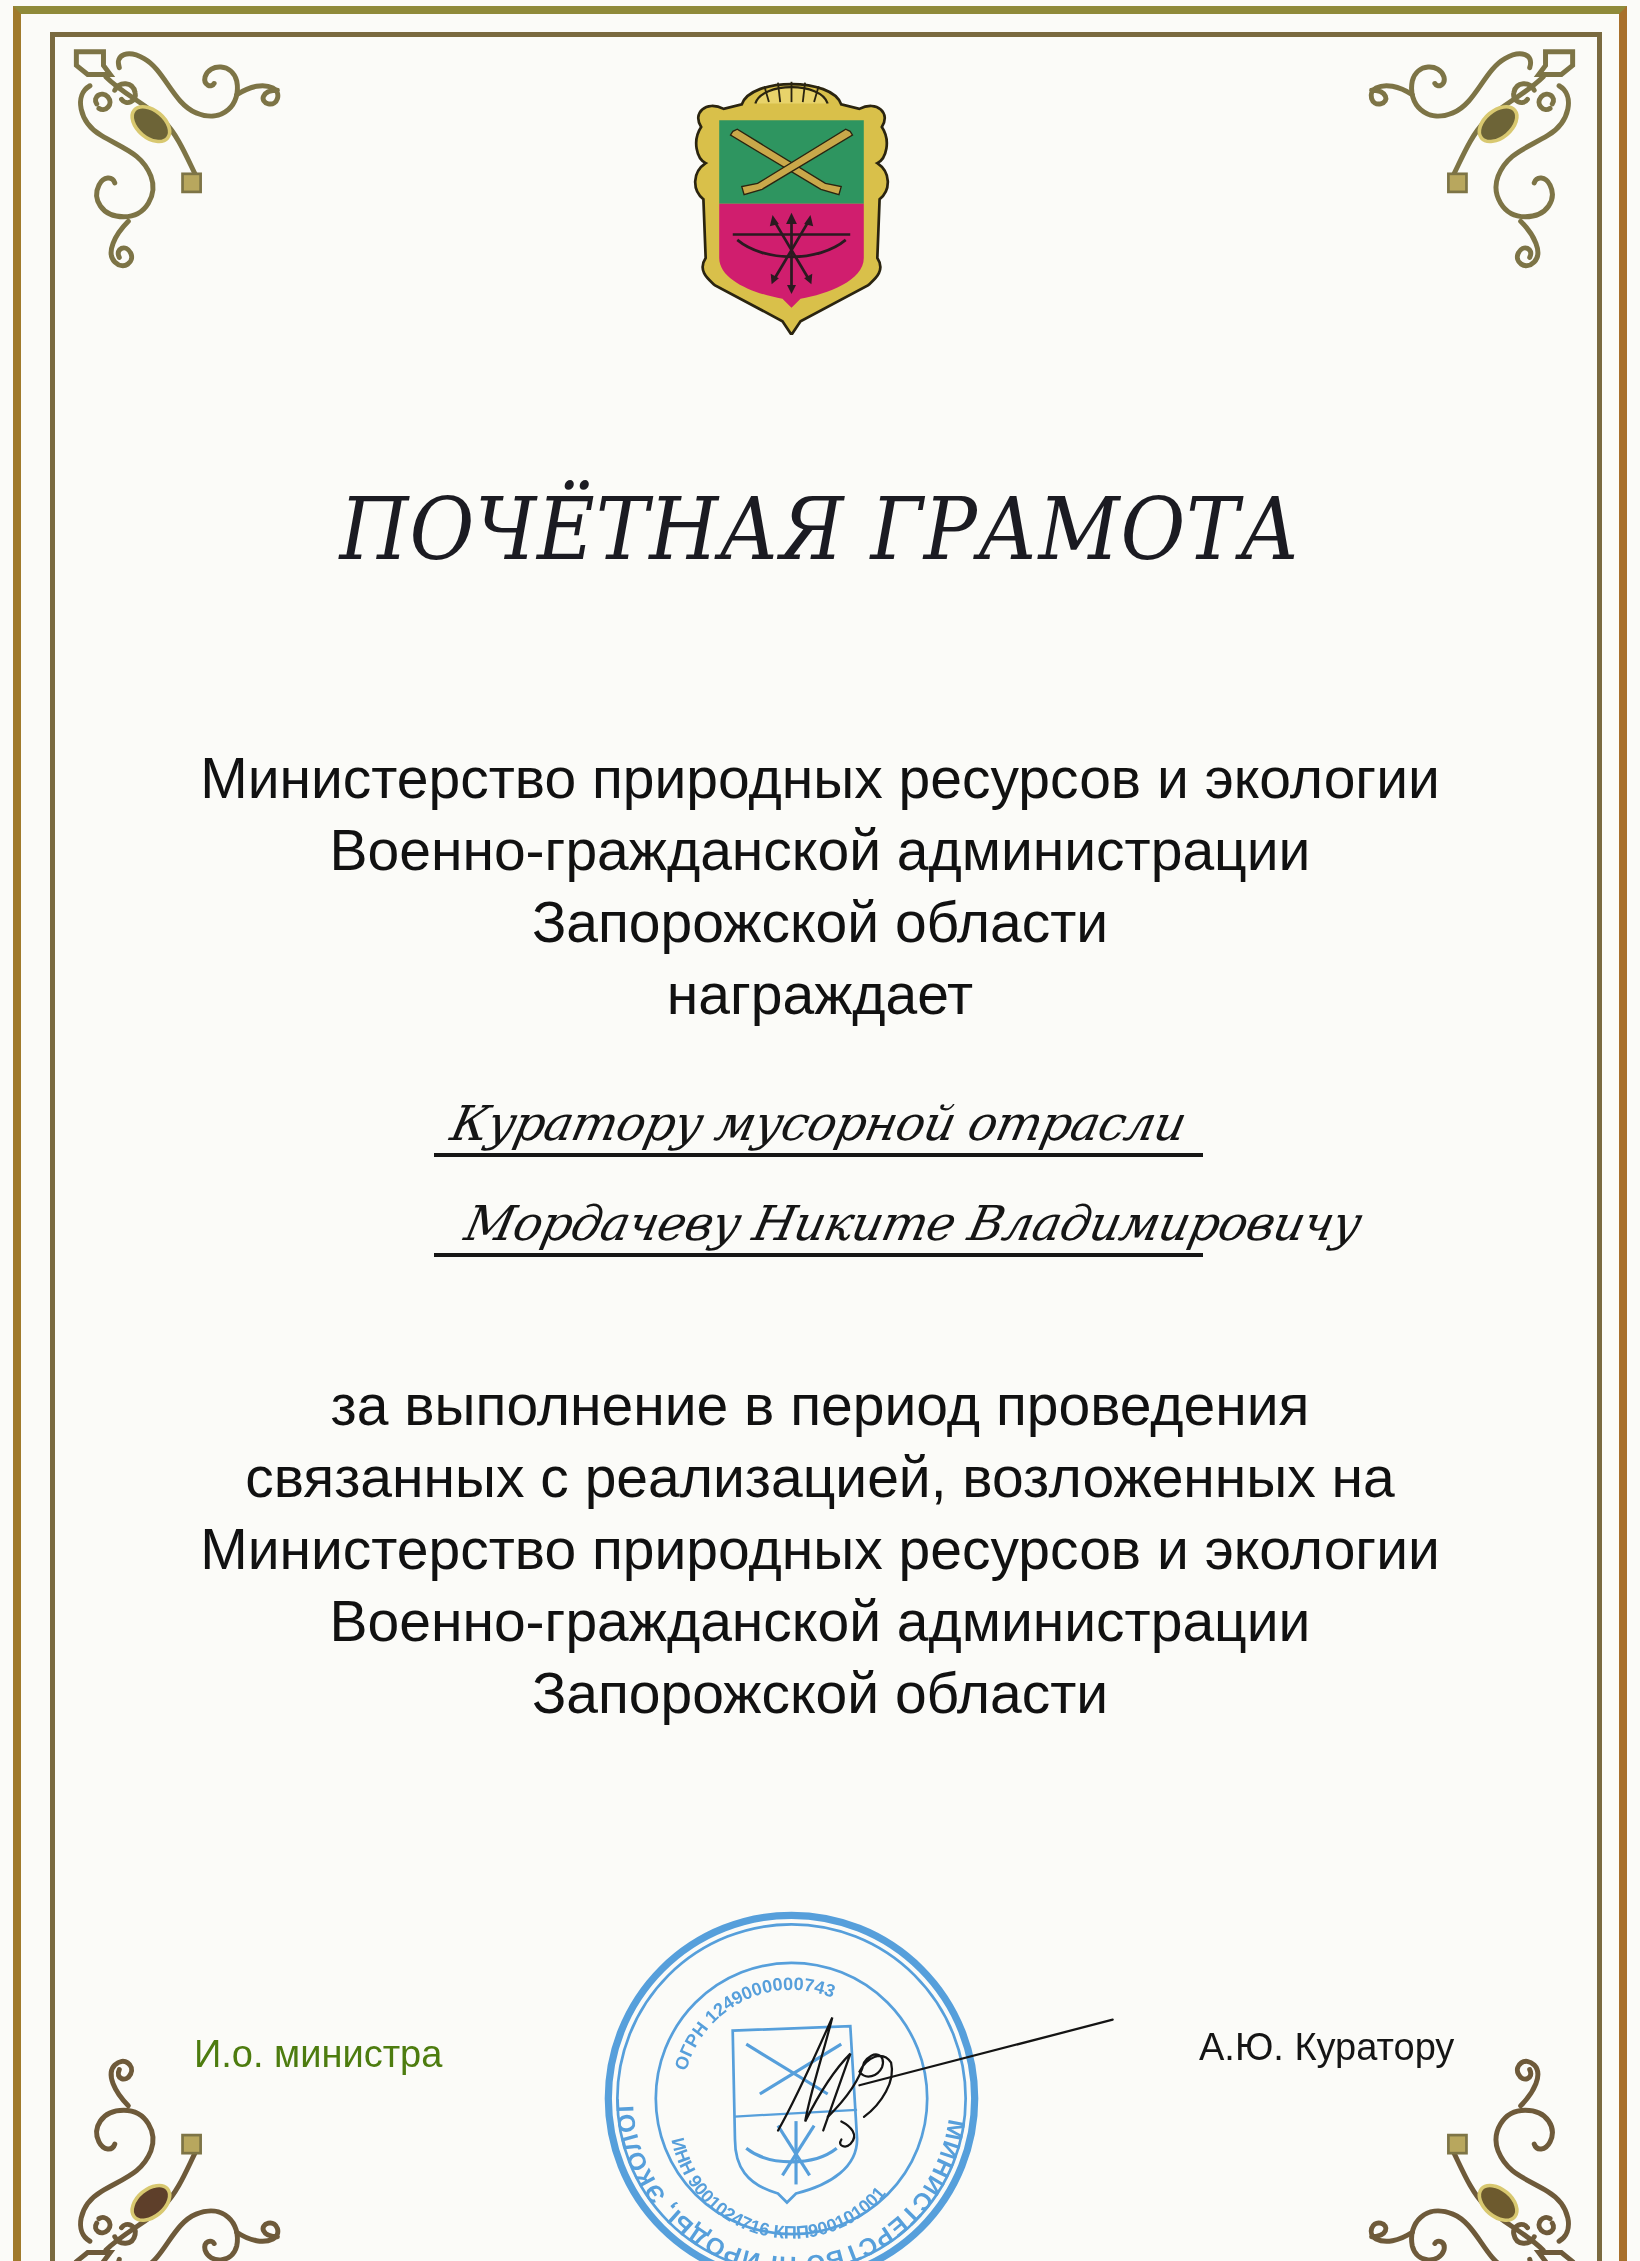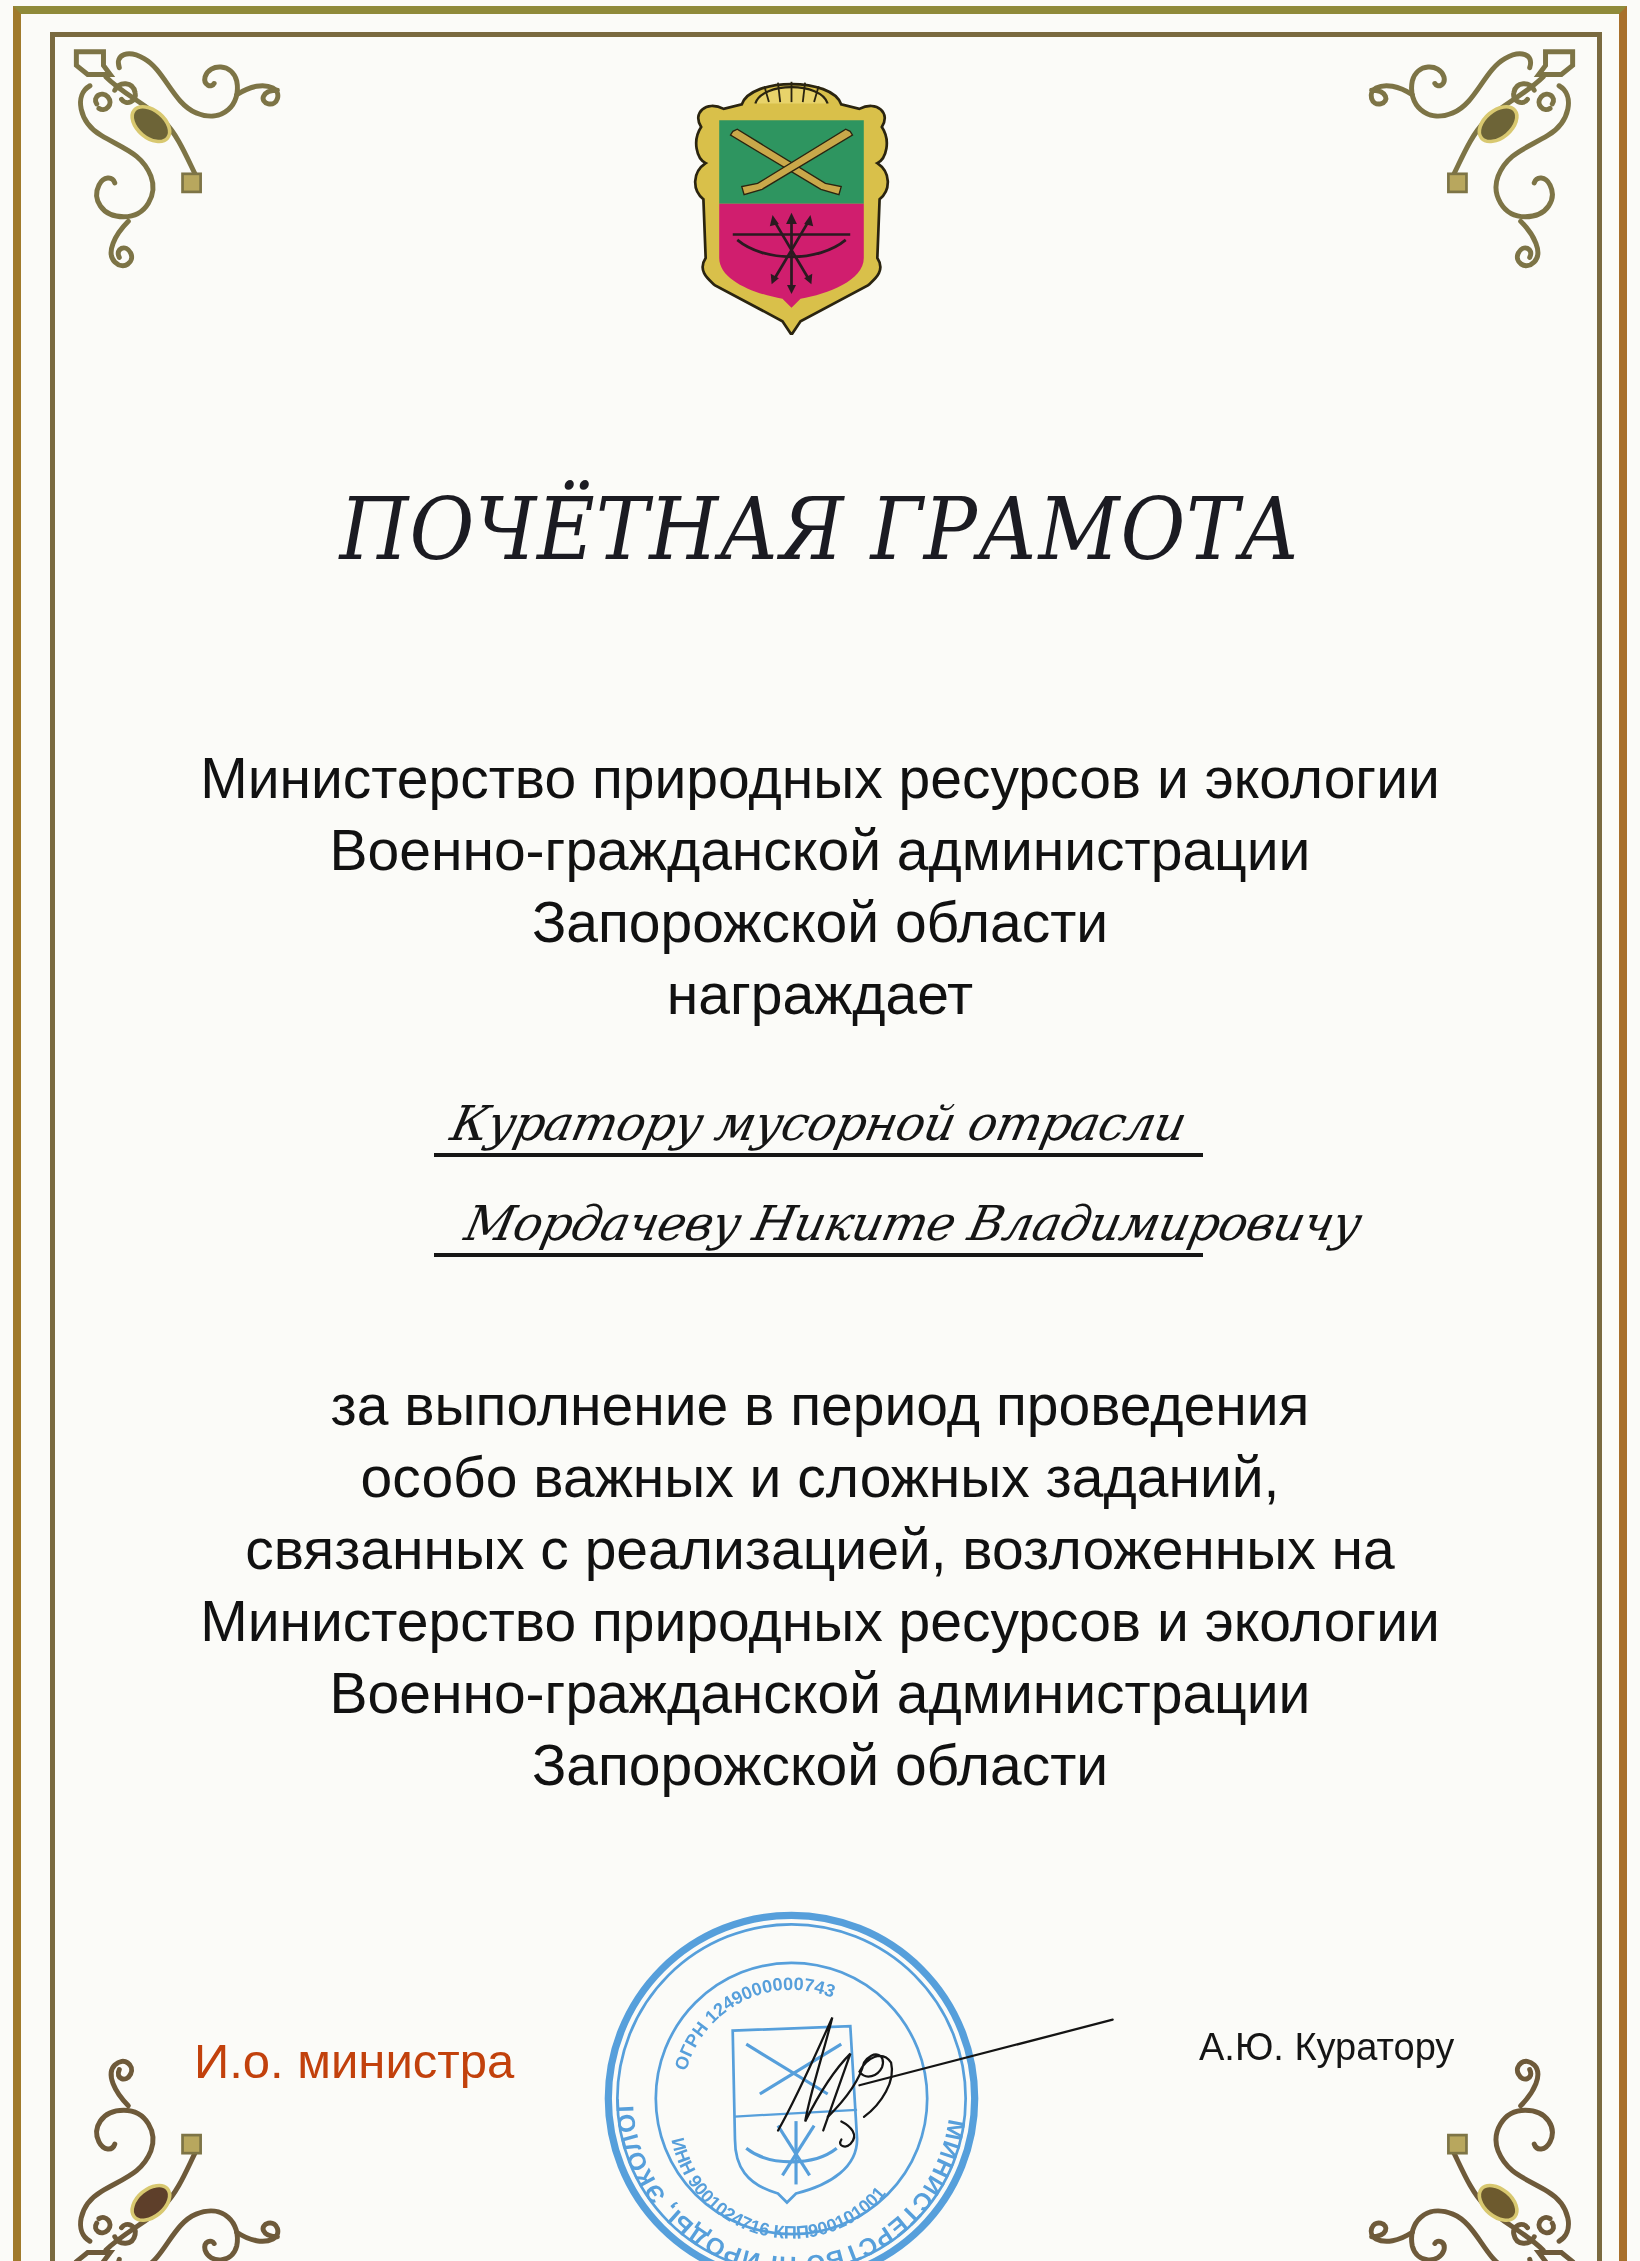--- a/index.html
+++ b/index.html
@@ -24,21 +24,21 @@
   .issuer { top:742px; }
   .issuer .awards { margin-top:0px; }
   .hand { position:absolute; left:434px; width:769px; font-family:"DejaVu Serif", serif; font-style:italic;
     font-size:48px; color:#151515; white-space:nowrap; }
   .hand .txt { position:absolute; left:18px; bottom:6.3px; letter-spacing:-0.9px; transform:skewX(-12deg); }
   .hand .rule { position:absolute; left:0; right:0; bottom:0; height:4.1px; background:#161616; }
   .hand1 { top:1085px; height:72px; }
   .hand2 { top:1185px; height:72px; }
   .hand2 .txt { left:32px; }
   .body-text { top:1361px;margin-top:8px; }
-  .sig-left { position:absolute; left:194px; top:2033px; font-family:"Liberation Sans", sans-serif; font-size:49px; color:#c2410c; }
+  .sig-left { position:absolute; left:194px; top:2033px; font-family:"Liberation Sans", sans-serif; font-size:38px; color:#4d7c0f; }
   .sig-right { position:absolute; left:1199px; top:2026px; font-family:"Liberation Sans", sans-serif; font-size:38px; color:#151515; }
   .stamp { position:absolute; left:597px; top:1904px; width:389px; height:389px; }
   .signature { position:absolute; left:769px; top:1981px; width:407px; height:204px; }
 </style>
 </head>
 <body>
 
 <div class="page">
 
   <div class="frame-outer"></div>
@@ -152,21 +152,20 @@
     <span class="txt">Куратору мусорной отрасли</span>
     <div class="rule"></div>
   </div>
   <div class="hand hand2">
     <span class="txt">Мордачеву Никите Владимировичу</span>
     <div class="rule"></div>
   </div>
 
   <div class="block body-text">
     <span class="line">за выполнение в период проведения</span>
-    <span class="line">особо важных и сложных заданий,</span>
     <span class="line">связанных с реализацией, возложенных на</span>
     <span class="line">Министерство природных ресурсов и экологии</span>
     <span class="line">Военно-гражданской администрации</span>
     <span class="line">Запорожской области</span>
   </div>
 
   <div class="sig-left">И.о. министра</div>
   <div class="sig-right">А.Ю. Куратору</div>
 
   <svg class="stamp" viewBox="0 0 860 860">

